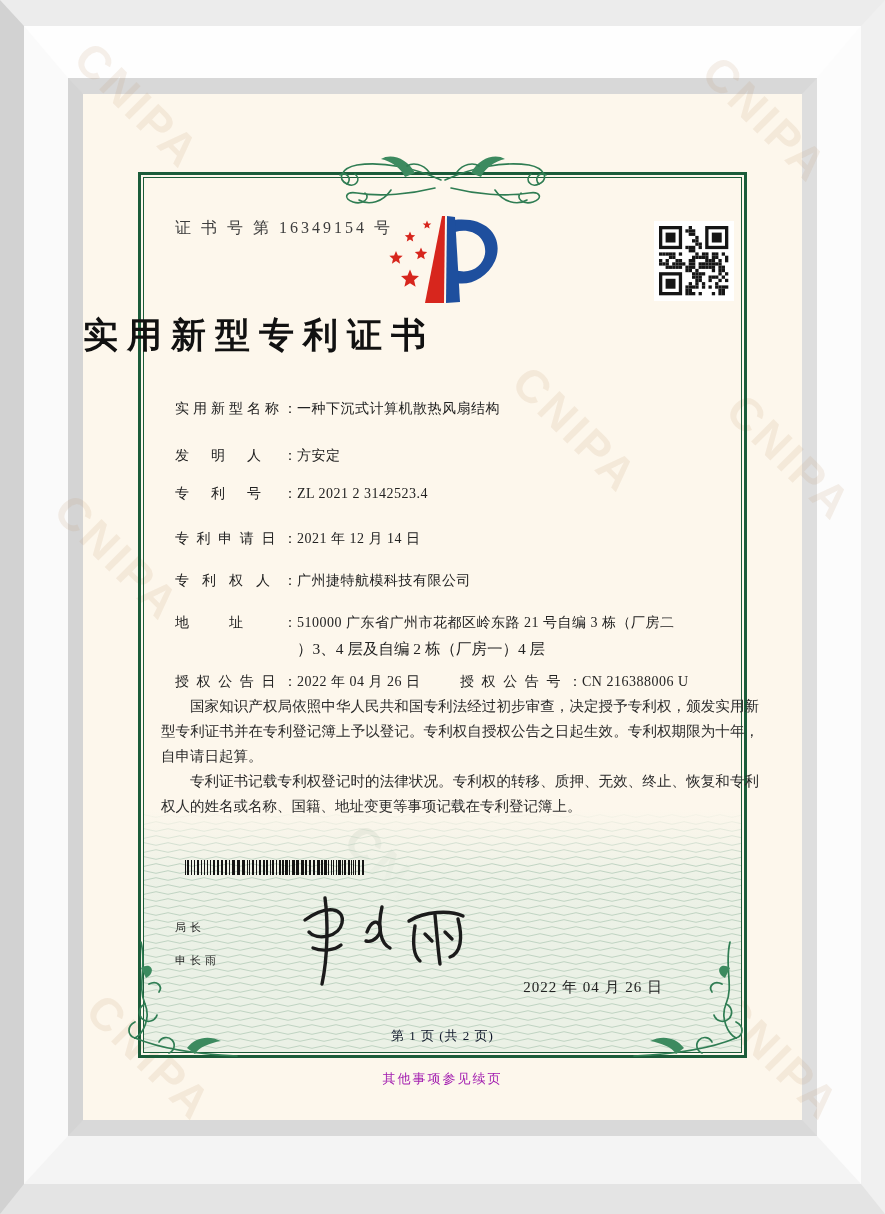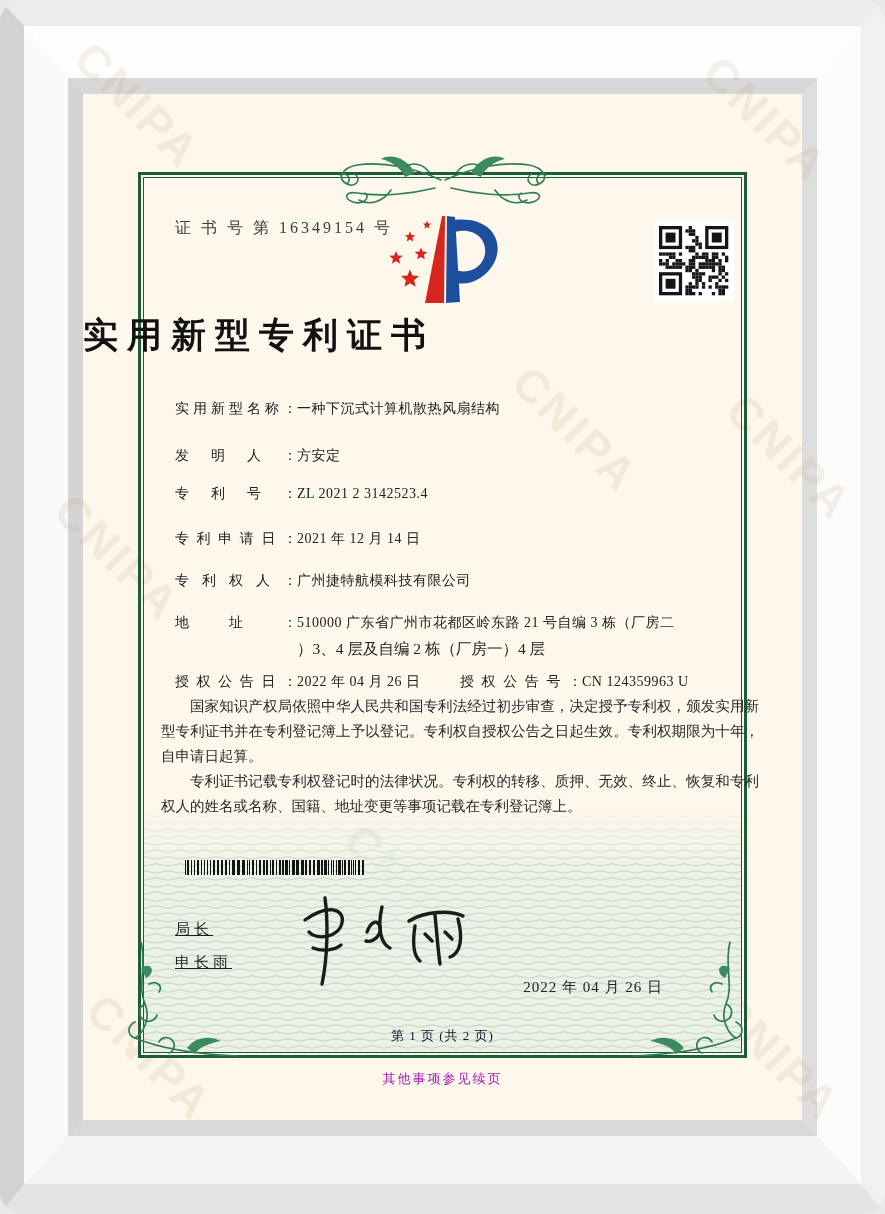--- a/index.html
+++ b/index.html
@@ -1,21 +1,21 @@
 <!DOCTYPE html>
 <html><head>
 <meta charset="utf-8">
 <style>
   html,body{margin:0;padding:0}
   body{width:885px;height:1214px;position:relative;overflow:hidden;background:#e9e9e9;
        font-family:"Liberation Serif","DejaVu Serif",serif;}
   
   .frame-outer{position:absolute;inset:0;box-sizing:border-box;
     border-style:solid;border-width:26px 24px 30px 24px;
-    border-top-color:#ececec;border-left-color:#d2d2d2;border-right-color:#f0f0f0;border-bottom-color:#e4e4e4;border-radius:22px;}
+    border-top-color:#ececec;border-left-color:#d2d2d2;border-right-color:#f0f0f0;border-bottom-color:#e4e4e4;}
   .frame-white{position:absolute;inset:0;box-sizing:border-box;
     border-style:solid;border-width:52px 44px 48px 44px;
     border-top-color:#fefefe;border-left-color:#fafafa;border-right-color:#fcfcfc;border-bottom-color:#f4f4f4;}
   .frame-lip{position:absolute;inset:0;box-sizing:border-box;
     border-style:solid;border-width:16px 15px 16px 15px;
     border-top-color:#d8d8d8;border-left-color:#d4d4d4;border-right-color:#dedede;border-bottom-color:#d9d9d9;}
   .paper{position:absolute;inset:0;background:#fdf7ec;}
   .paper > *{position:absolute;z-index:2;}
   
   .wm-layer{position:absolute;inset:0;z-index:1;pointer-events:none;overflow:hidden;}
@@ -32,21 +32,21 @@
   .cert-no{left:92px;top:124px;font-size:16px;letter-spacing:3px;color:#3d3d3d;}
   .title{left:0;right:0;top:218px;text-align:left;font-size:35px;font-weight:bold;
          letter-spacing:9px;color:#111;}
   .frow{left:92px;font-size:14px;color:#222;white-space:nowrap;}
   .flabel{display:inline-block;width:122px;text-align:justify;text-align-last:justify;color:#222;}
   .fval{letter-spacing:.5px;}
   .addr2{left:214px;font-size:15.5px;color:#222;}
   .grant2{position:absolute;left:285px;top:0;}
   .paras{left:78px;width:598px;top:600px;font-size:14.5px;line-height:25px;color:#2a2a2a;text-align:justify;}
   .paras p{margin:0;text-indent:2em;}
-  .signer{left:92px;font-size:15px;letter-spacing:4px;color:#1d1d1d;text-decoration:underline;}
+  .signer{left:92px;font-size:11px;letter-spacing:4px;color:#1d1d1d;}
   .issue-date{left:380px;top:884px;width:260px;text-align:center;font-size:15px;letter-spacing:1px;color:#222;}
   .page-info{left:0;right:0;top:933px;text-align:center;font-size:13px;letter-spacing:1px;color:#0f172a;}
   .cont-note{left:0;right:0;top:976px;text-align:center;font-size:13px;letter-spacing:2px;color:#a21caf;}
   svg{display:block}
 </style>
 </head>
 <body>
 
 <div class="frame-outer">
  <div class="frame-white">
@@ -314,21 +314,21 @@
     <div class="frow" style="top:478px">
       <span class="flabel">专利权人：</span><span class="fval">广州捷特航模科技有限公司</span>
     </div>
     <div class="frow" style="top:520px">
       <span class="flabel">地址：</span><span class="fval">510000 广东省广州市花都区岭东路 21 号自编 3 栋（厂房二</span>
     </div>
     <div class="addr2" style="top:545px">）3、4 层及自编 2 栋（厂房一）4 层</div>
     <div class="frow" style="top:579px">
       <span class="flabel">授权公告日：</span><span class="fval">2022 年 04 月 26 日</span>
       <span class="grant2">
-        <span class="flabel">授权公告号：</span><span class="fval">CN 124359963 U</span>
+        <span class="flabel">授权公告号：</span><span class="fval">CN 216388006 U</span>
       </span>
     </div>
 
     <div class="paras">
       <p>国家知识产权局依照中华人民共和国专利法经过初步审查，决定授予专利权，颁发实用新型专利证书并在专利登记簿上予以登记。专利权自授权公告之日起生效。专利权期限为十年，自申请日起算。</p>
       <p>专利证书记载专利权登记时的法律状况。专利权的转移、质押、无效、终止、恢复和专利权人的姓名或名称、国籍、地址变更等事项记载在专利登记簿上。</p>
     </div>
 
     <svg style="left:100px;top:766px" width="186" height="16" id="barcode">
             <rect x="2" y="0" width="1" height="15" fill="#141414"></rect>

